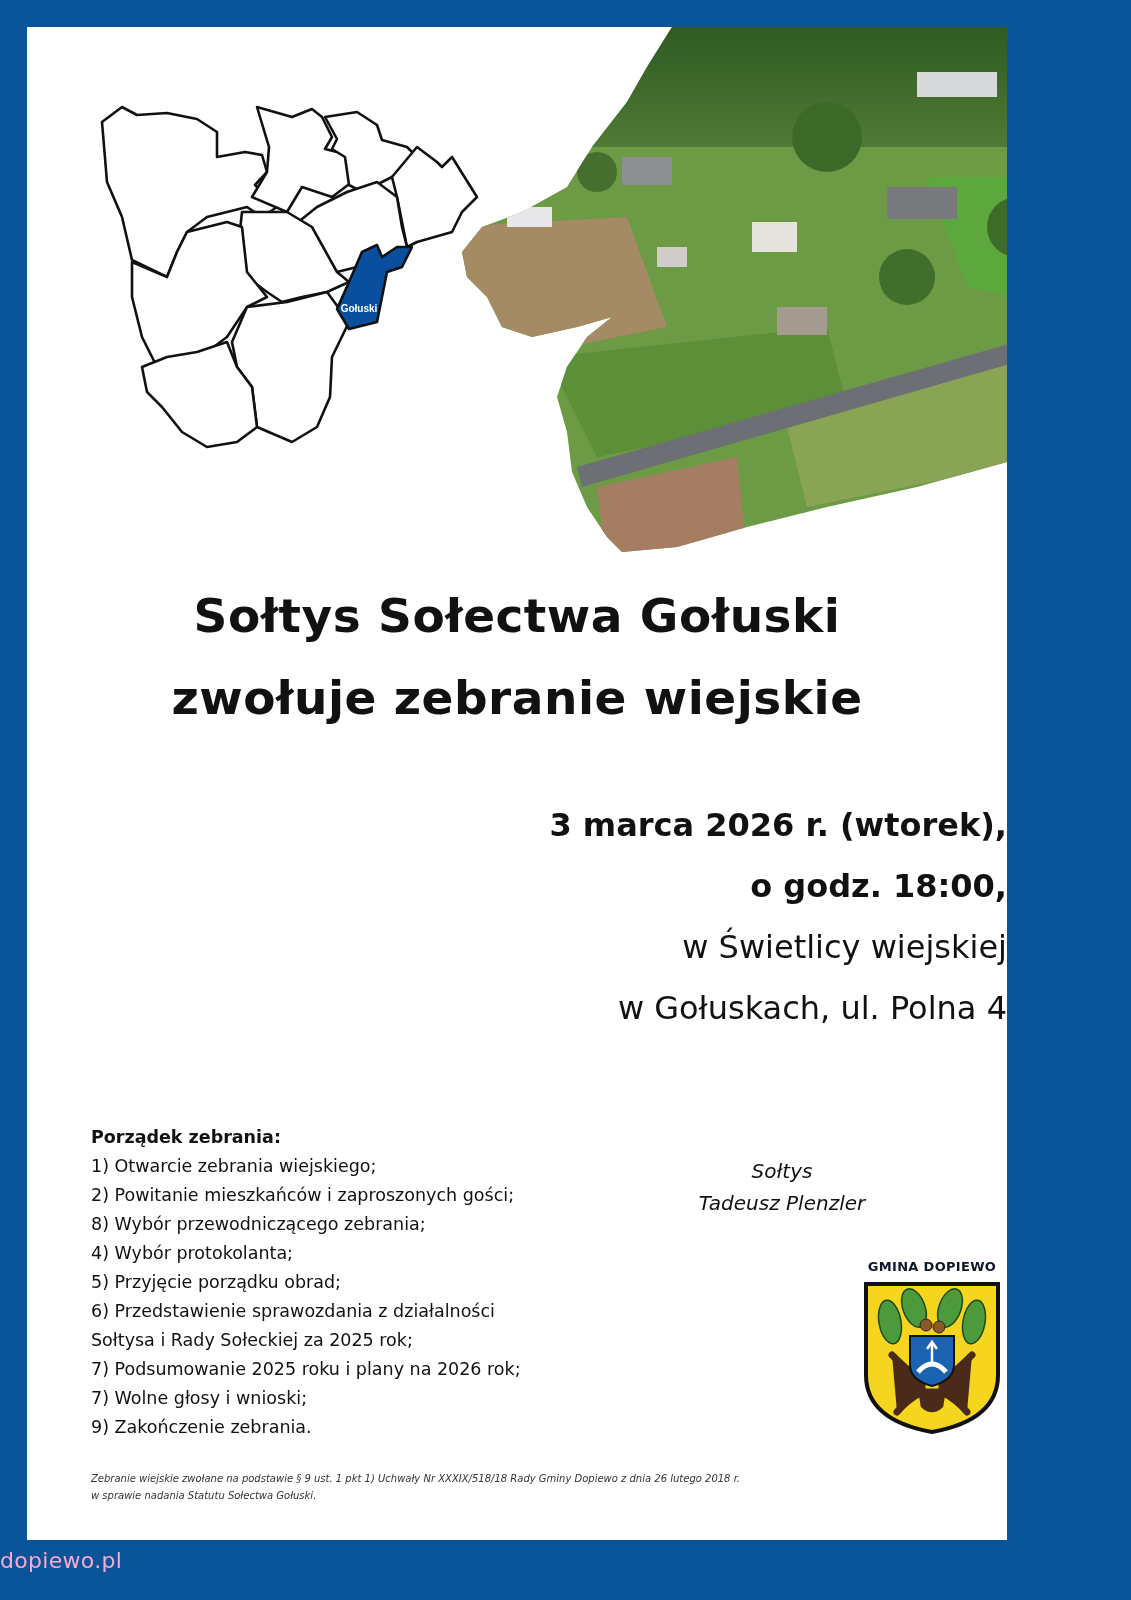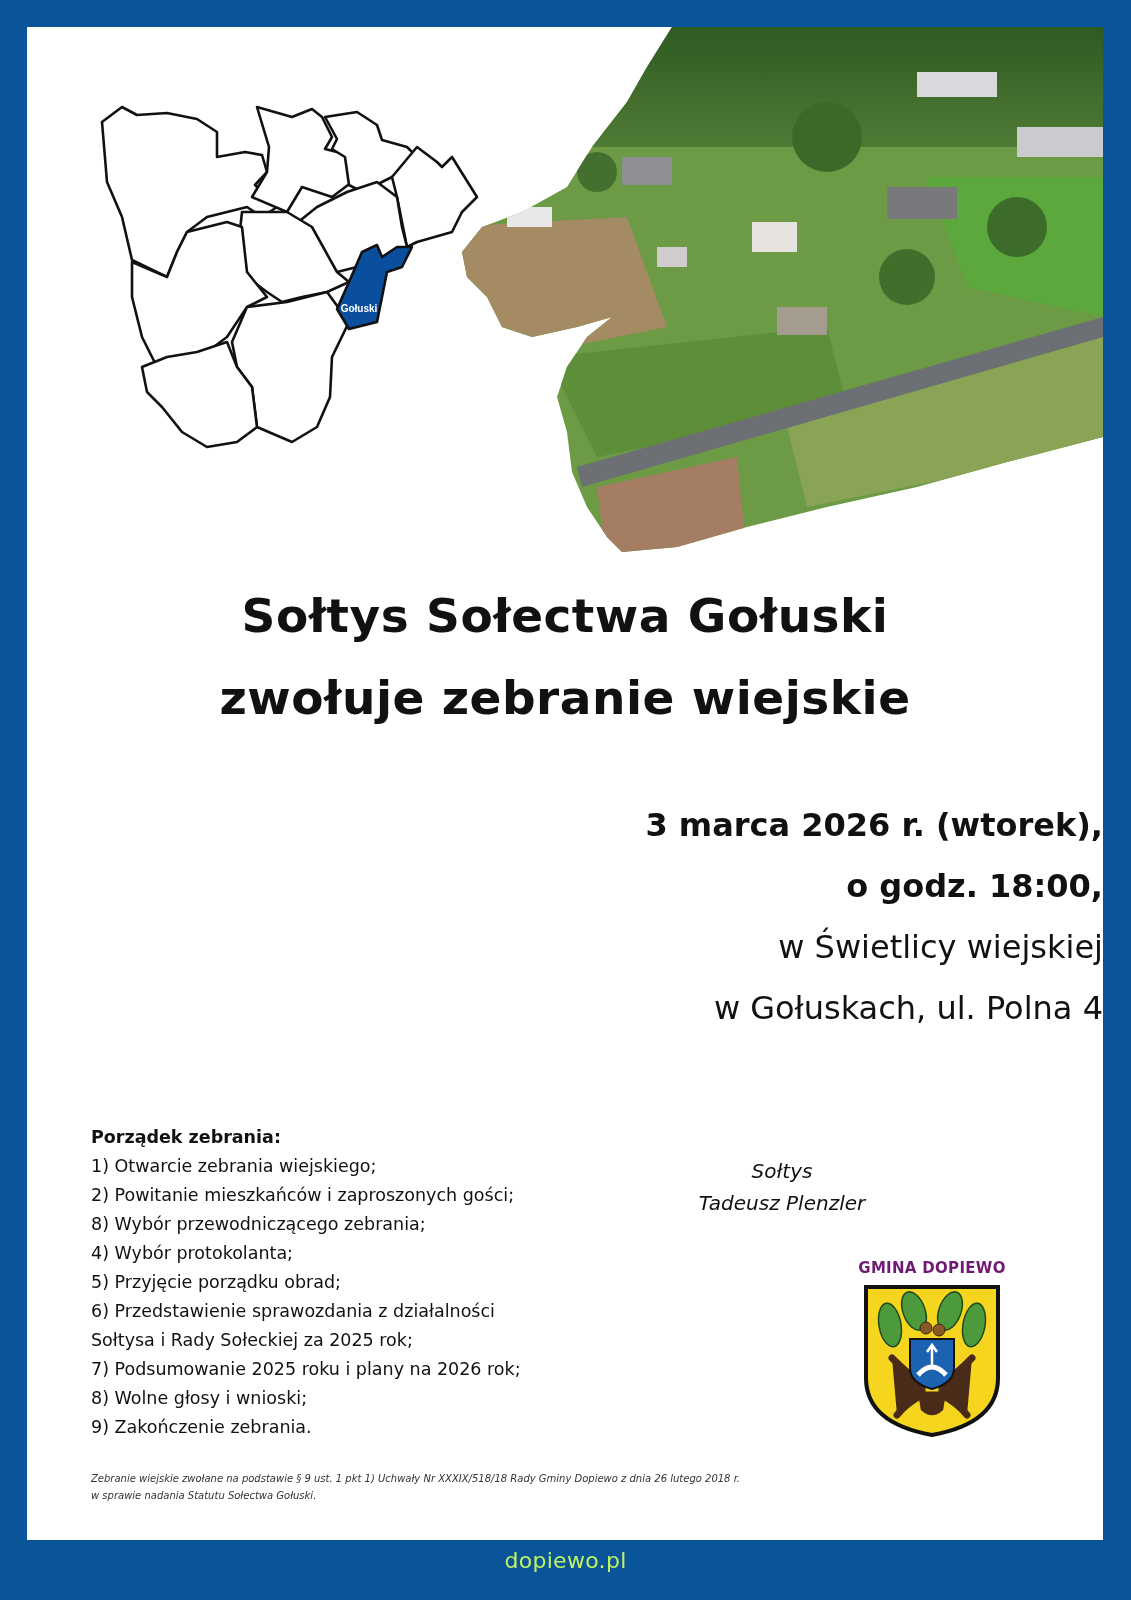--- a/index.html
+++ b/index.html
@@ -7,21 +7,21 @@
       width: 1131px; height: 1600px;
       background: #0a5599;
       position: relative;
       overflow: hidden;
       font-family: "DejaVu Sans", "Liberation Sans", sans-serif;
       color: #111;
     }
     .panel {
       position: absolute;
       left: 27px; top: 27px;
-      width: 1076px; height: 1513px;
+      width: 980px; height: 1513px;
       background: #ffffff;
       overflow: hidden;
     }
     .map {
       position: absolute;
       left: 60px; top: 70px;
       width: 420px; height: 420px;
     }
     .photo {
       position: absolute;
@@ -65,38 +65,38 @@
       margin-top: 32px;
     }
     .crest {
       position: absolute;
       left: 830px; top: 1232px;
       width: 150px;
       text-align: center;
     }
     .crest .name {
       font-weight: bold;
-      font-size: 15px;
+      font-size: 13px;
       letter-spacing: 0.3px;
-      color: #701a75;
+      color: #0f172a;
       margin-bottom: 6px;
     }
     .footnote {
       position: absolute;
       left: 64px; top: 1443px;
       font-size: 10px;
       font-style: italic;
       line-height: 17px;
       color: #333;
     }
     .site {
       position: absolute;
       left: 0; right: 0; top: 1548px;
-      text-align: center;
-      color: #bef264;
+      text-align: left;
+      color: #f9a8d4;
       font-size: 22px;
       letter-spacing: 0.3px;
     }
   </style>
 </head>
 <body>
 
 <div class="panel">
 
   <svg class="map" viewBox="0 0 420 420">
@@ -181,21 +181,21 @@
   <div class="agenda">
     <div class="heading">Porządek zebrania:</div>
     <div>1) Otwarcie zebrania wiejskiego;</div>
     <div>2) Powitanie mieszkańców i zaproszonych gości;</div>
     <div>8) Wybór przewodniczącego zebrania;</div>
     <div>4) Wybór protokolanta;</div>
     <div>5) Przyjęcie porządku obrad;</div>
     <div>6) Przedstawienie sprawozdania z działalności</div>
     <div>Sołtysa i Rady Sołeckiej za 2025 rok;</div>
     <div>7) Podsumowanie 2025 roku i plany na 2026 rok;</div>
-    <div>8) Wolne głosy i wnioski;</div>
+    <div>7) Wolne głosy i wnioski;</div>
     <div>9) Zakończenie zebrania.</div>
   </div>
 
   <div class="signature">
     <div>Sołtys</div>
     <div>Tadeusz Plenzler</div>
   </div>
 
   <div class="crest">
     <div class="name">GMINA DOPIEWO</div>

